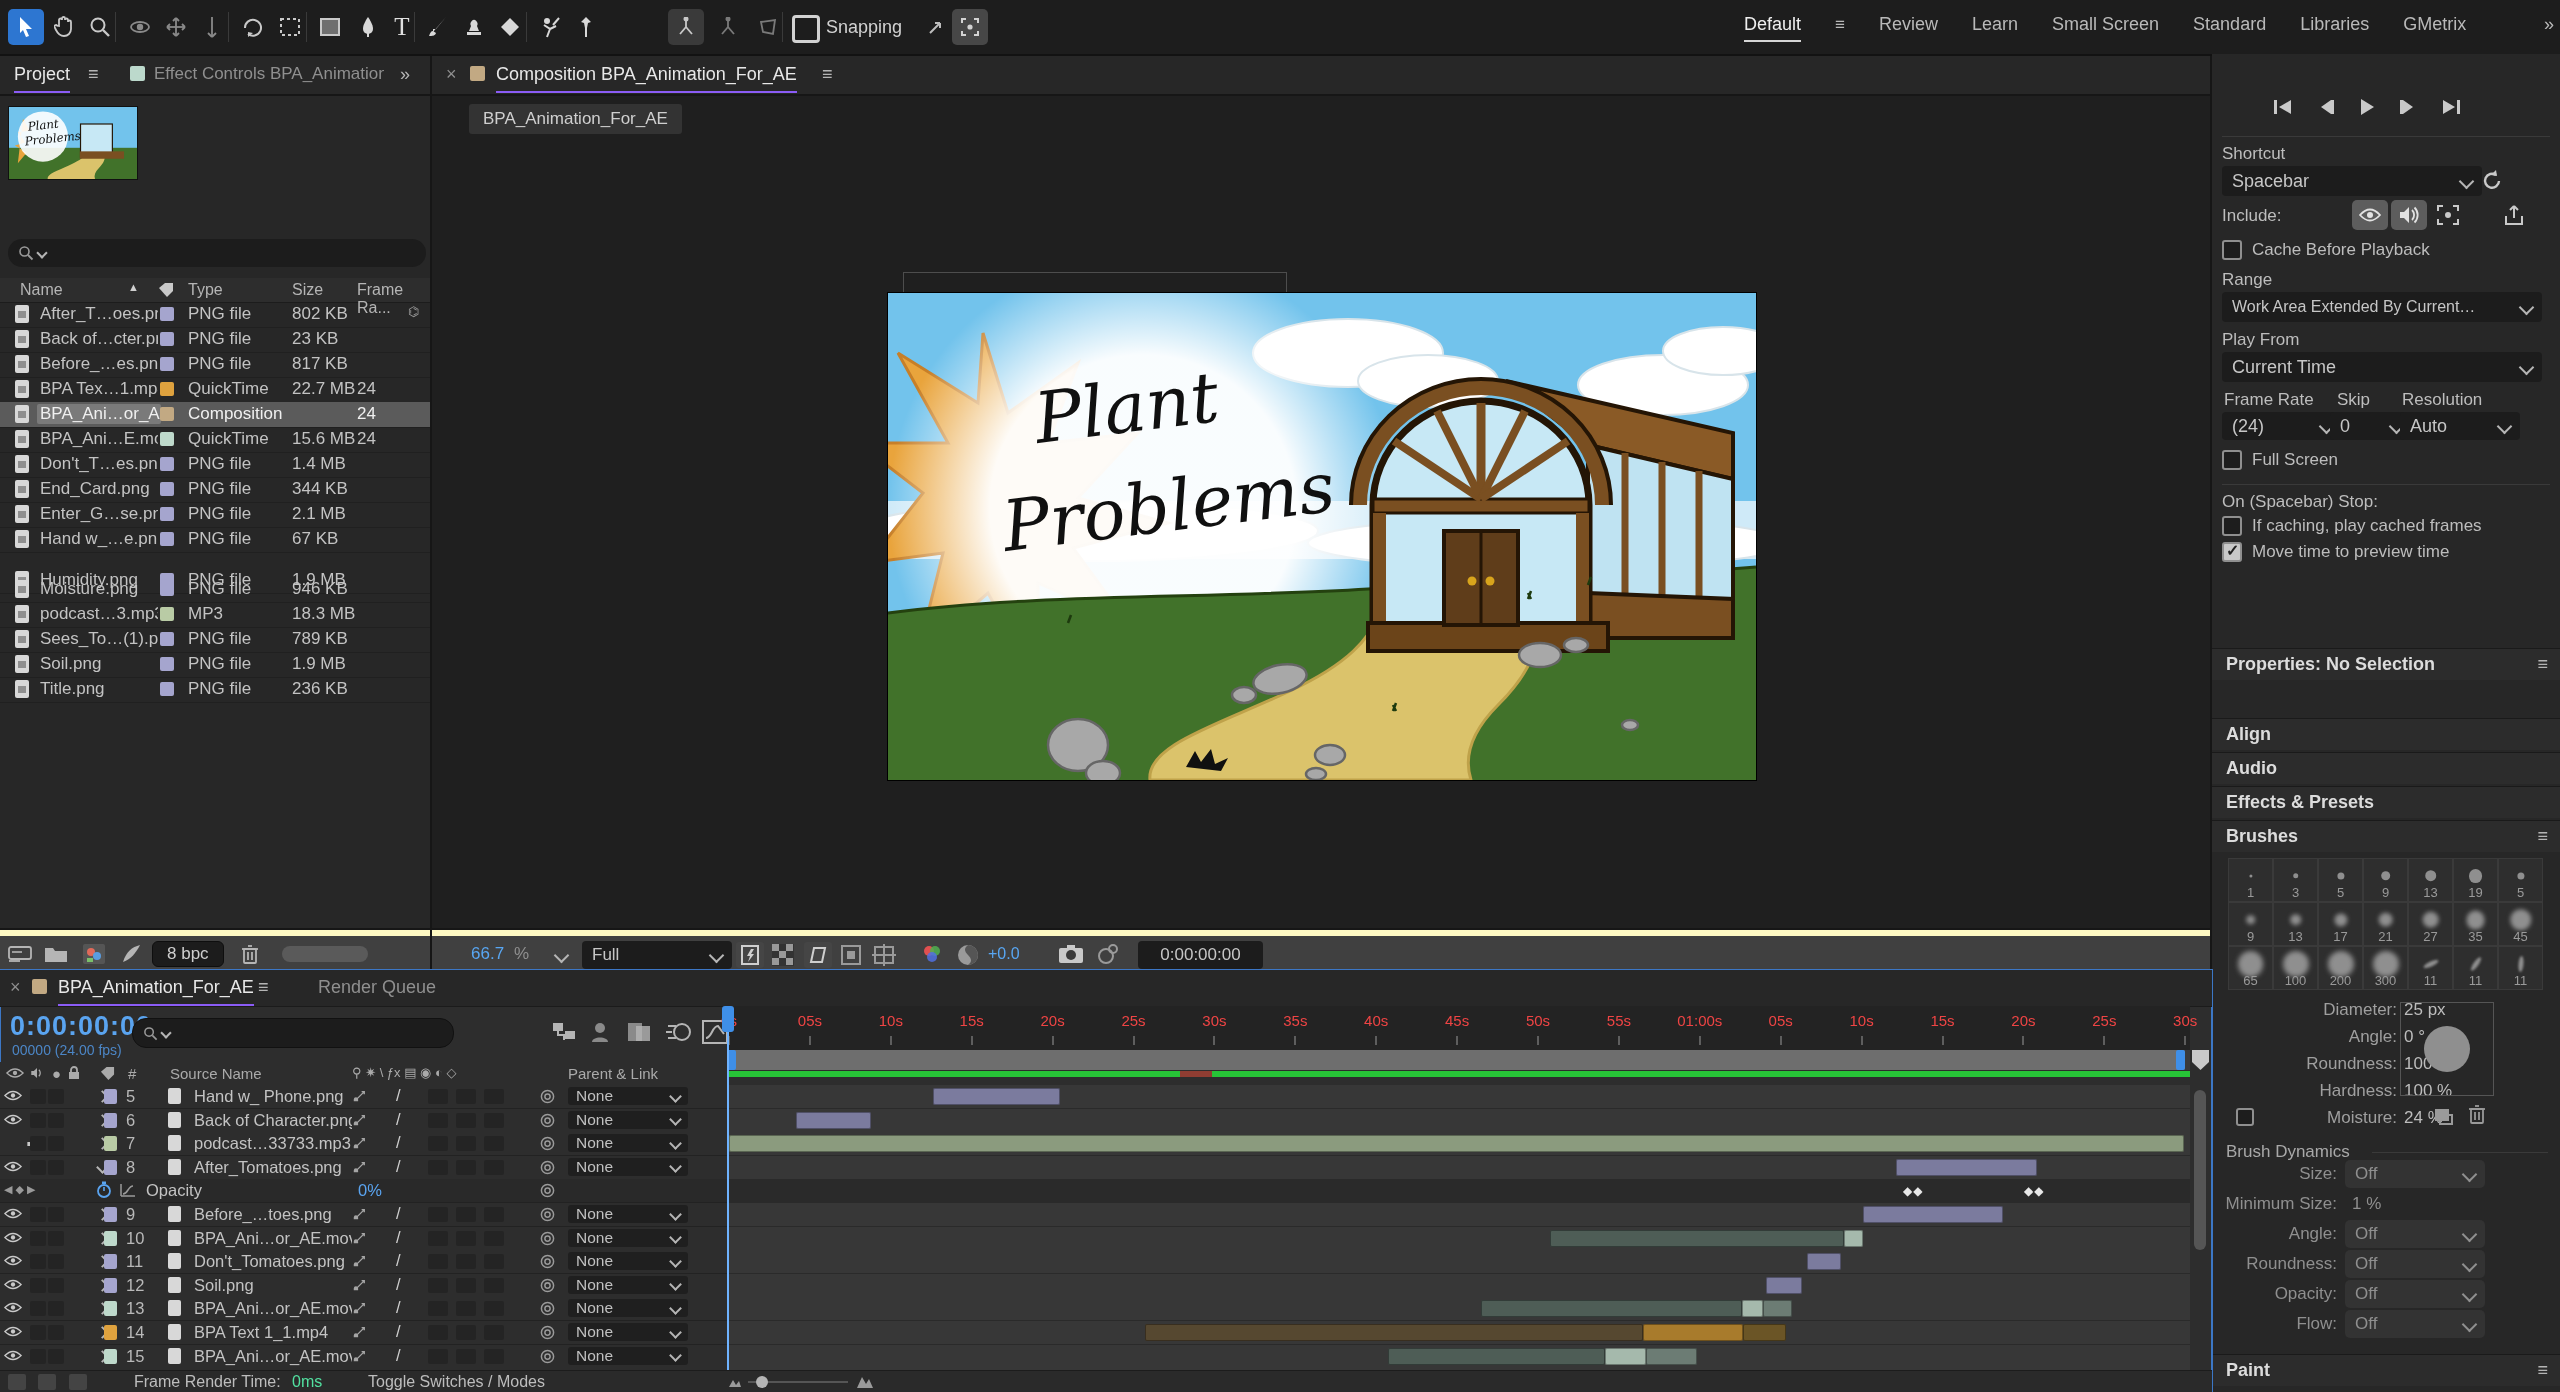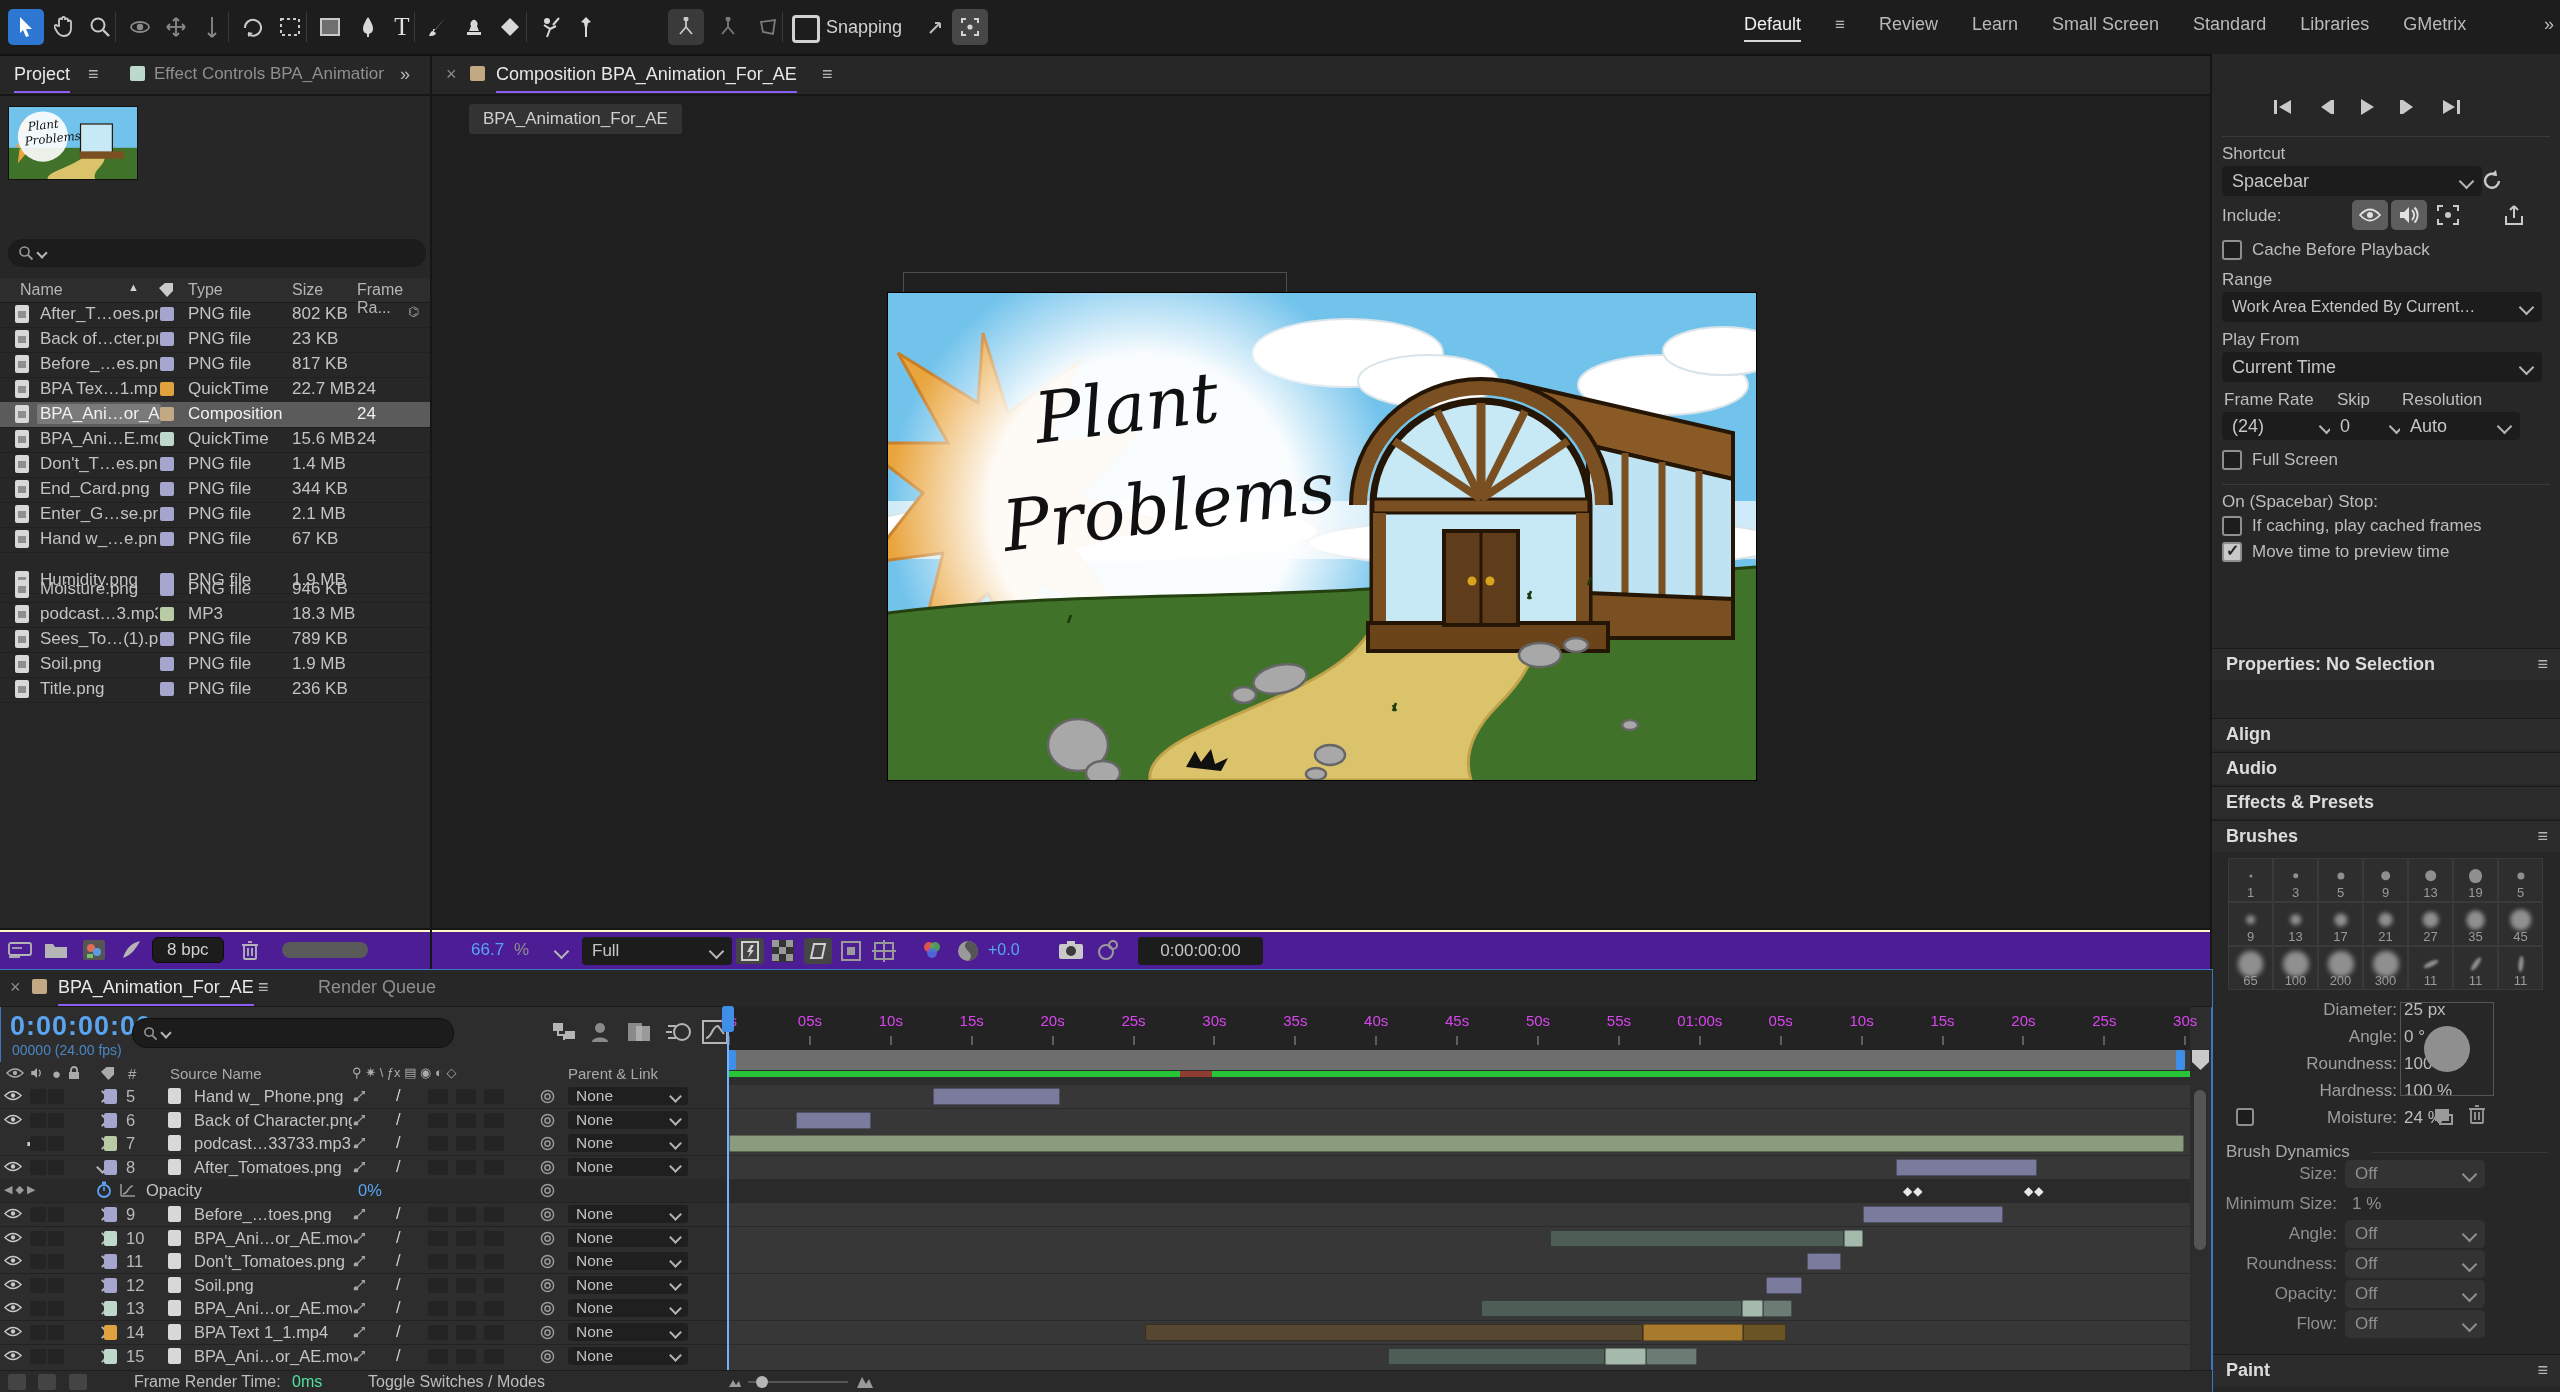--- a/index.html
+++ b/index.html
@@ -35,21 +35,21 @@
   .frow.sel{background:#5b5b5b;color:#f0f0f0;}
   .frow .nm{position:absolute;left:40px;top:2px;max-width:118px;white-space:nowrap;overflow:hidden;}
   .frow.sel .nm{background:#7a7a7a;padding:0 3px;left:37px;border-radius:2px;}
   .frow .sw{position:absolute;left:160px;top:5px;width:14px;height:14px;border-radius:2px;}
   .frow .tp{position:absolute;left:188px;top:2px;}
   .frow .sz{position:absolute;left:292px;top:2px;}
   .frow .fr{position:absolute;left:357px;top:2px;}
   .docic{position:absolute;left:15px;top:3px;width:14px;height:18px;background:#d8d8d8;border-radius:2px;}
   .docic::after{content:"";position:absolute;left:3px;top:6px;width:8px;height:7px;background:#8f8f8f;}
   
-  .footer{position:absolute;top:930px;height:38px;background:#4c1d95;border-top:2px solid #fef9c3;}
+  .footer{position:absolute;top:930px;height:38px;background:#404040;border-top:6px solid #fef9c3;}
   .pill{background:#1c1c1c;border:1px solid #0e0e0e;border-radius:6px;padding:2px 14px;color:#cfcfcf;font-size:17px;}
   .dd{background:#1c1c1c;border-radius:4px;display:flex;align-items:center;padding:0 10px;color:#c6c6c6;justify-content:space-between;}
   .chev{width:9px;height:9px;border-right:2px solid #b5b5b5;border-bottom:2px solid #b5b5b5;transform:rotate(45deg);margin-left:8px;flex:none;}
   
   #comp{left:432px;top:96px;width:1778px;height:832px;background:#1f1f1f;}
   #breadcrumb{position:absolute;left:37px;top:8px;height:30px;background:#333;border-radius:3px;
       display:flex;align-items:center;padding:0 14px;color:#cfcfcf;font-size:17px;}
   #ghostbox{position:absolute;left:471px;top:176px;width:382px;height:20px;border:1px solid #4d4d4d;}
   #canvas{position:absolute;left:456px;top:197px;width:868px;height:487px;background:#72c3ec;box-shadow:0 0 0 1px #000;}
   
@@ -88,21 +88,21 @@
   .trow .slash{position:absolute;left:396px;top:1px;color:#cfcfcf;}
   .trow .sbx{position:absolute;top:4px;width:20px;height:15px;background:#242424;border-radius:2px;}
   .trow .atic{position:absolute;left:540px;top:4px;}
   .trow .plink{position:absolute;left:568px;top:2px;width:120px;height:18px;background:#1f1f1f;border-radius:3px;
       display:flex;align-items:center;justify-content:space-between;padding:0 8px;box-sizing:border-box;font-size:15.5px;color:#c0c0c0;}
   .track-row{position:absolute;left:727px;width:1463px;height:23px;background:#373737;border-bottom:1px solid #2a2a2a;}
   .track-row.prop{background:#2a2a2a;}
   .bar{position:absolute;top:3px;height:17px;border-radius:2px;box-shadow:inset 0 0 0 1px rgba(0,0,0,.35);}
   .kf{position:absolute;top:5px;color:#e8e8e8;font-size:12px;letter-spacing:1px;}
   #ruler{position:absolute;left:727px;top:36px;width:1463px;height:44px;background:#232323;border-bottom:1px solid #111;}
-  .rlab{position:absolute;top:6px;font-size:15px;color:#d946ef;transform:translateX(-50%);}
+  .rlab{position:absolute;top:6px;font-size:15px;color:#ef4444;transform:translateX(-50%);}
   .rtick{position:absolute;top:30px;width:1px;height:9px;background:#9a9a9a;transform:translateX(-50%);}
   #workarea{position:absolute;left:727px;top:80px;width:1463px;height:20px;background:#3a3a3a;}
   #wabar{position:absolute;left:2px;top:0;width:1456px;height:20px;background:#6e6e6e;border-radius:2px;}
   .wah{position:absolute;top:0;width:9px;height:20px;background:#3f8fe8;border-radius:2px;}
   #renderline{position:absolute;left:727px;top:101px;width:1463px;height:6px;background:#27c437;}
   #tl-footer{position:absolute;left:0;top:400px;width:2212px;height:22px;background:#2a2a2a;border-top:1px solid #1c1c1c;font-size:16px;}
   .fic{display:inline-block;width:18px;height:16px;background:#444;border-radius:2px;margin-right:8px;}
   #playhead{position:absolute;left:727px;top:36px;width:2px;height:364px;background:#6fb3ff;}
   #playhead::before{content:"";position:absolute;left:-5px;top:0;width:12px;height:26px;background:#3f8fe8;border-radius:3px;}
   #vscroll{position:absolute;left:2194px;top:120px;width:12px;height:160px;background:#555;border-radius:6px;}

